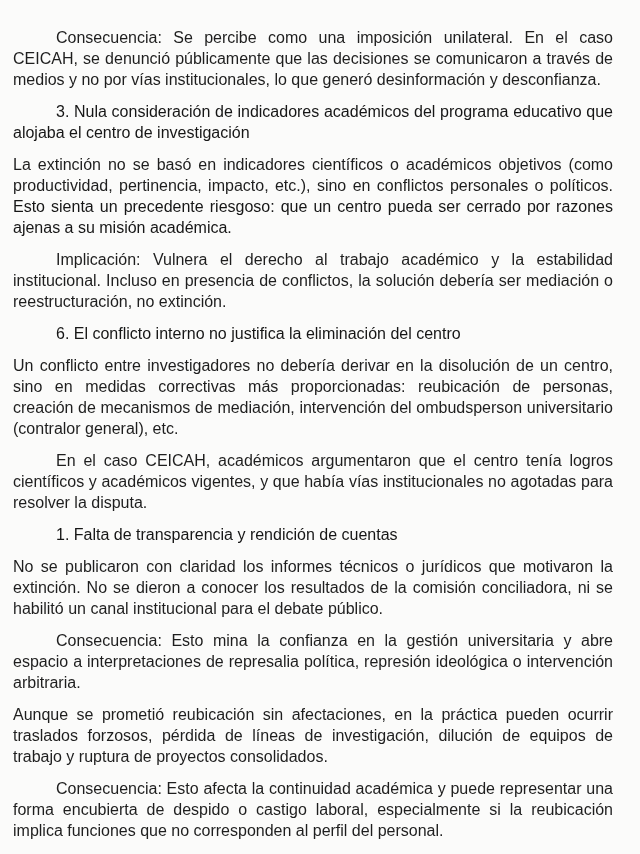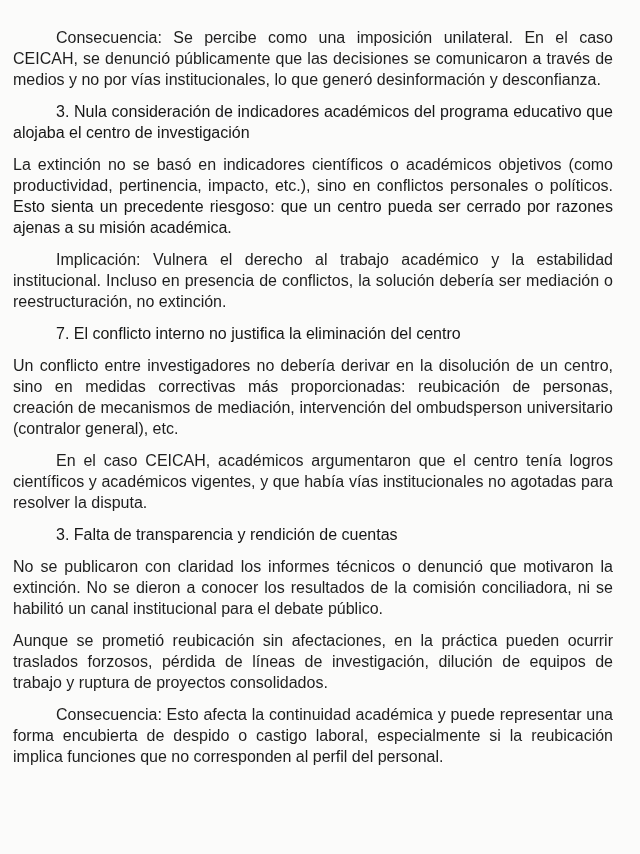--- a/index.html
+++ b/index.html
@@ -47,29 +47,30 @@
 <article class="page">
 
   <p class="para indent">Consecuencia: Se percibe como una imposición unilateral. En el caso CEICAH, se denunció públicamente que las decisiones se comunicaron a través de medios y no por vías institucionales, lo que generó desinformación y desconfianza.</p>
 
   <h3 class="heading indent">3. Nula consideración de indicadores académicos del programa educativo que alojaba el centro de investigación</h3>
 
   <p class="para"><span>La extinción no se basó en indicadores científicos o académicos objetivos (como productividad, pertinencia, impacto, etc.), sino en conflictos personales o políticos.</span> <span class="bold-run">Esto sienta un precedente riesgoso: que un centro pueda ser cerrado por razones ajenas a su misión académica.</span></p>
 
   <p class="para indent">Implicación: Vulnera el derecho al trabajo académico y la estabilidad institucional. Incluso en presencia de conflictos, la solución debería ser mediación o reestructuración, no extinción.</p>
 
-  <h3 class="heading indent">7. El conflicto interno no justifica la eliminación del centro</h3>
+  <h3 class="heading indent">6. El conflicto interno no justifica la eliminación del centro</h3>
 
   <p class="para">Un conflicto entre investigadores no debería derivar en la disolución de un centro, sino en medidas correctivas más proporcionadas: reubicación de personas, creación de mecanismos de mediación, intervención del ombudsperson universitario (contralor general), etc.</p>
 
   <p class="para indent">En el caso CEICAH, académicos argumentaron que el centro tenía logros científicos y académicos vigentes, y que había vías institucionales no agotadas para resolver la disputa.</p>
 
-  <h3 class="heading indent">3. Falta de transparencia y rendición de cuentas</h3>
+  <h3 class="heading indent">1. Falta de transparencia y rendición de cuentas</h3>
 
-  <p class="para">No se publicaron con claridad los informes técnicos o denunció que motivaron la extinción. No se dieron a conocer los resultados de la comisión conciliadora, ni se habilitó un canal institucional para el debate público.</p>
+  <p class="para">No se publicaron con claridad los informes técnicos o jurídicos que motivaron la extinción. No se dieron a conocer los resultados de la comisión conciliadora, ni se habilitó un canal institucional para el debate público.</p>
 
+  <p class="para indent">Consecuencia: Esto mina la confianza en la gestión universitaria y abre espacio a interpretaciones de represalia política, represión ideológica o intervención arbitraria.</p>
 
 
   <p class="para">Aunque se prometió reubicación sin afectaciones, en la práctica pueden ocurrir traslados forzosos, pérdida de líneas de investigación, dilución de equipos de trabajo y ruptura de proyectos consolidados.</p>
 
   <p class="para indent">Consecuencia: Esto afecta la continuidad académica y puede representar una forma encubierta de despido o castigo laboral, especialmente si la reubicación implica funciones que no corresponden al perfil del personal.</p>
 
 </article>
 
 </body></html>

